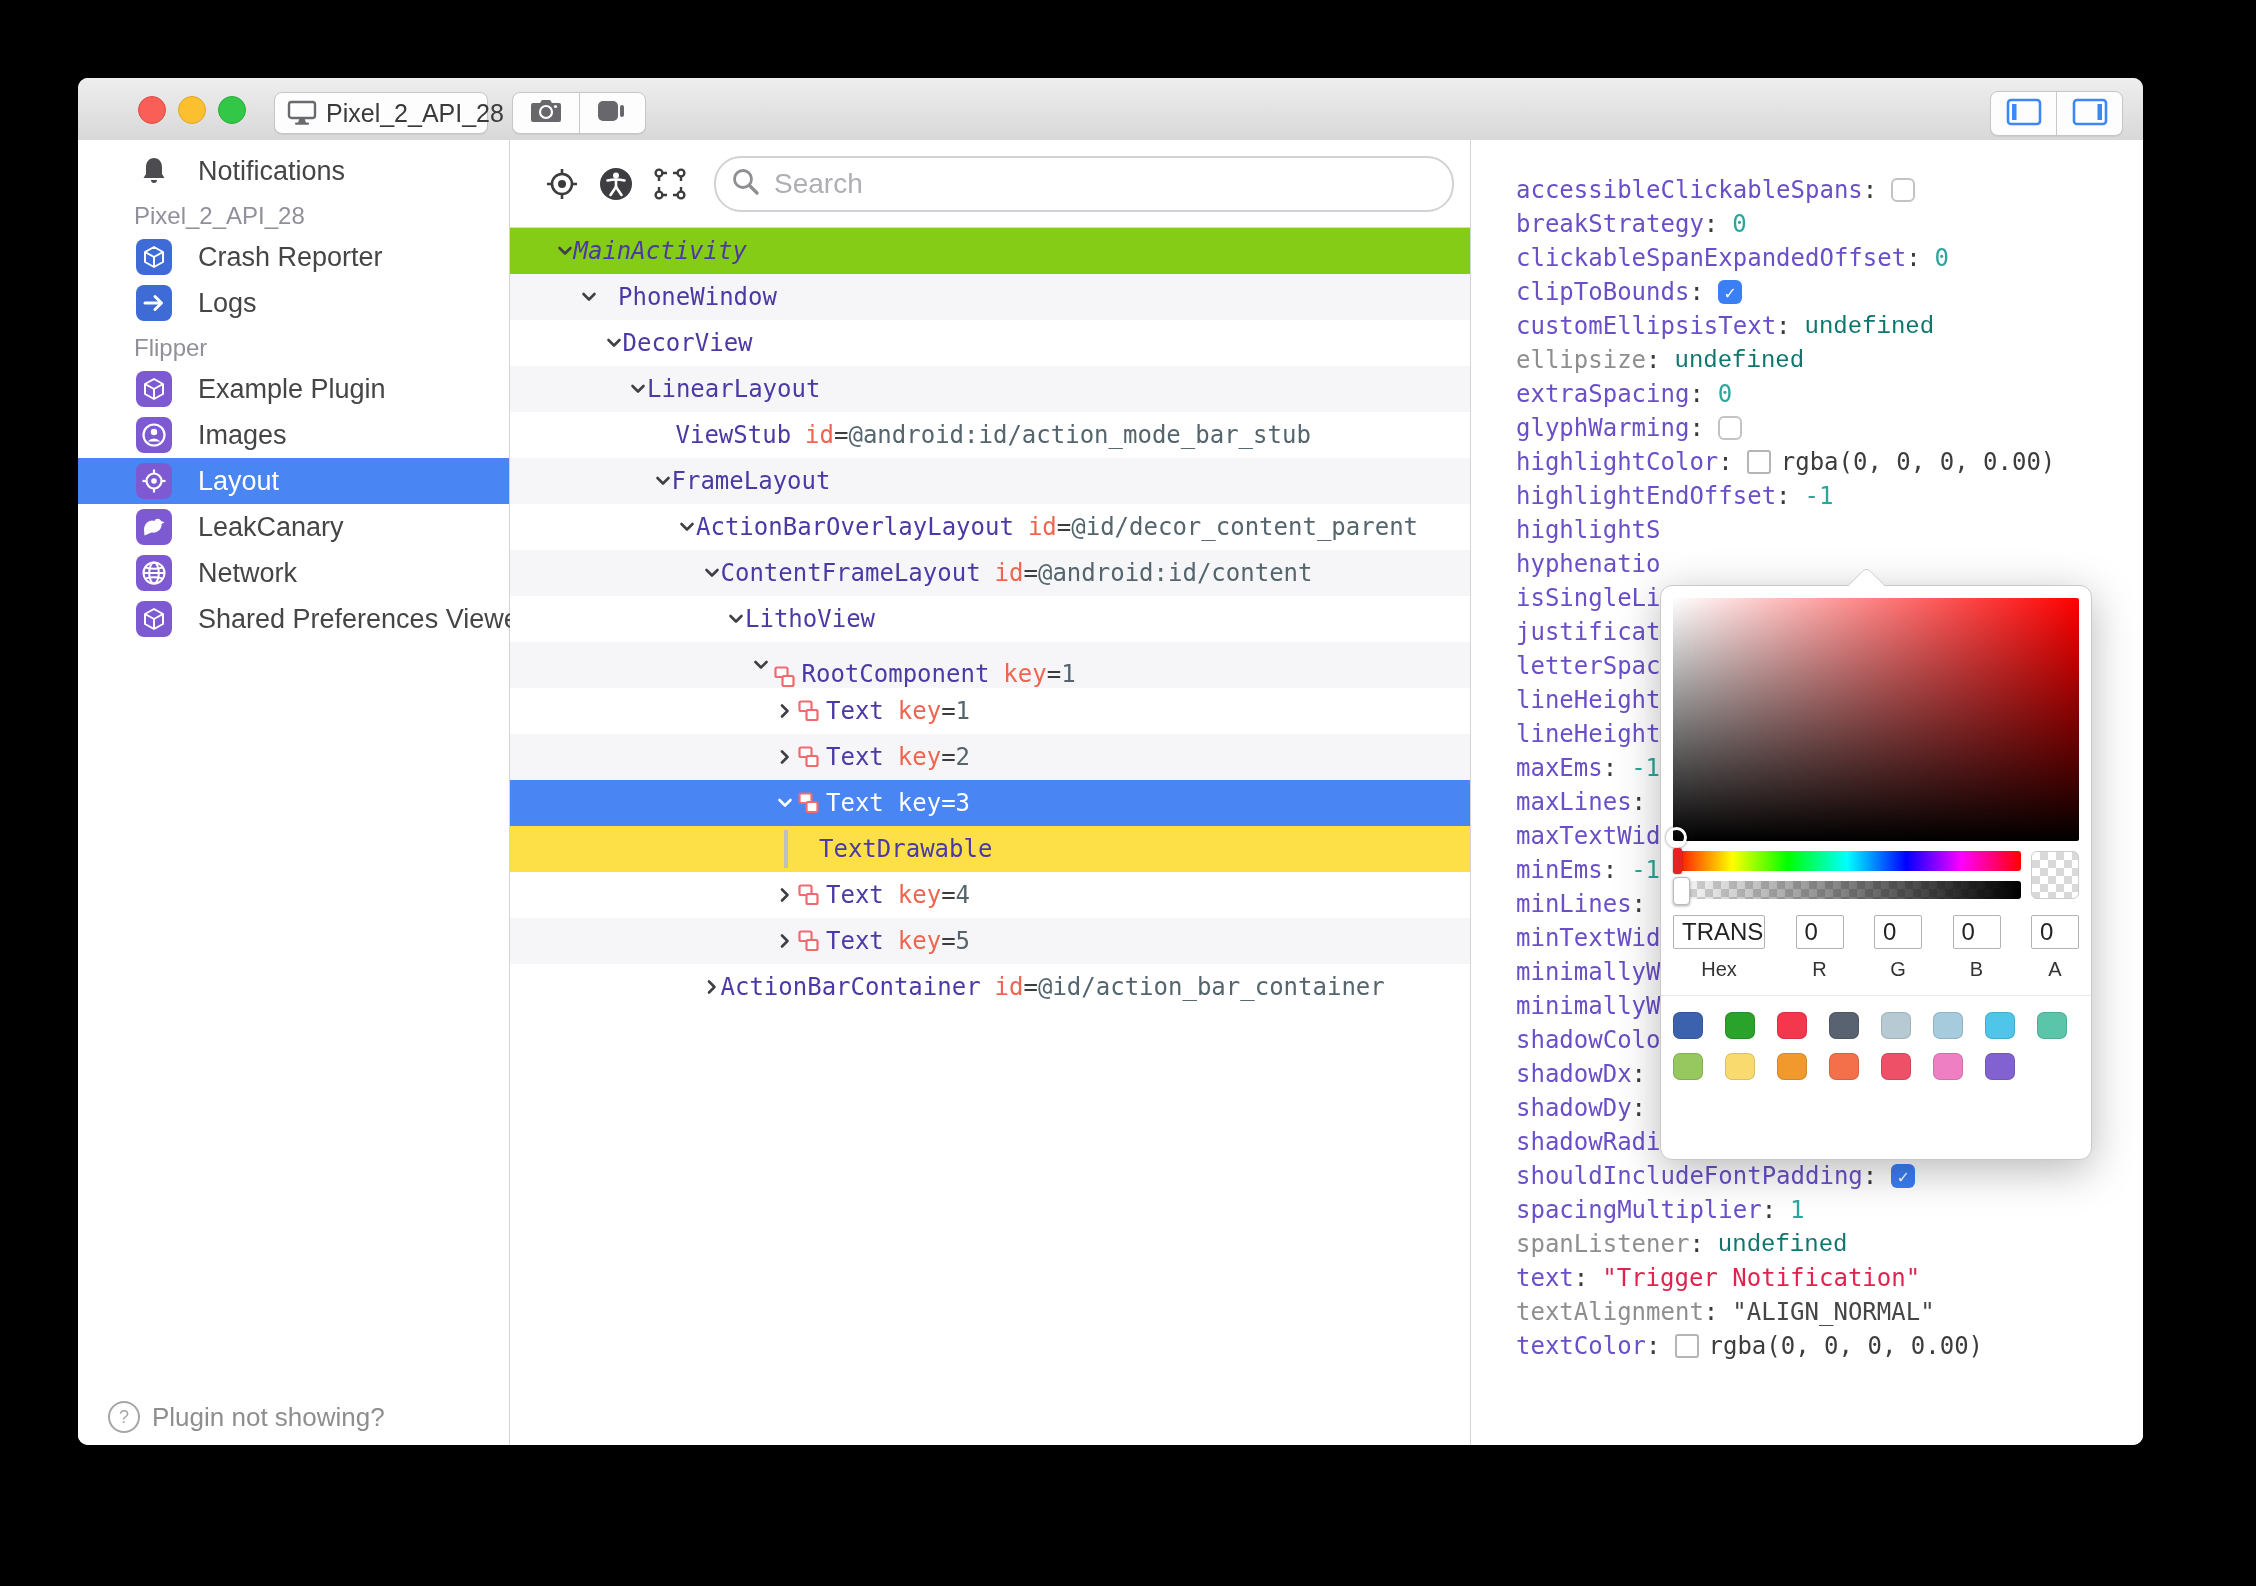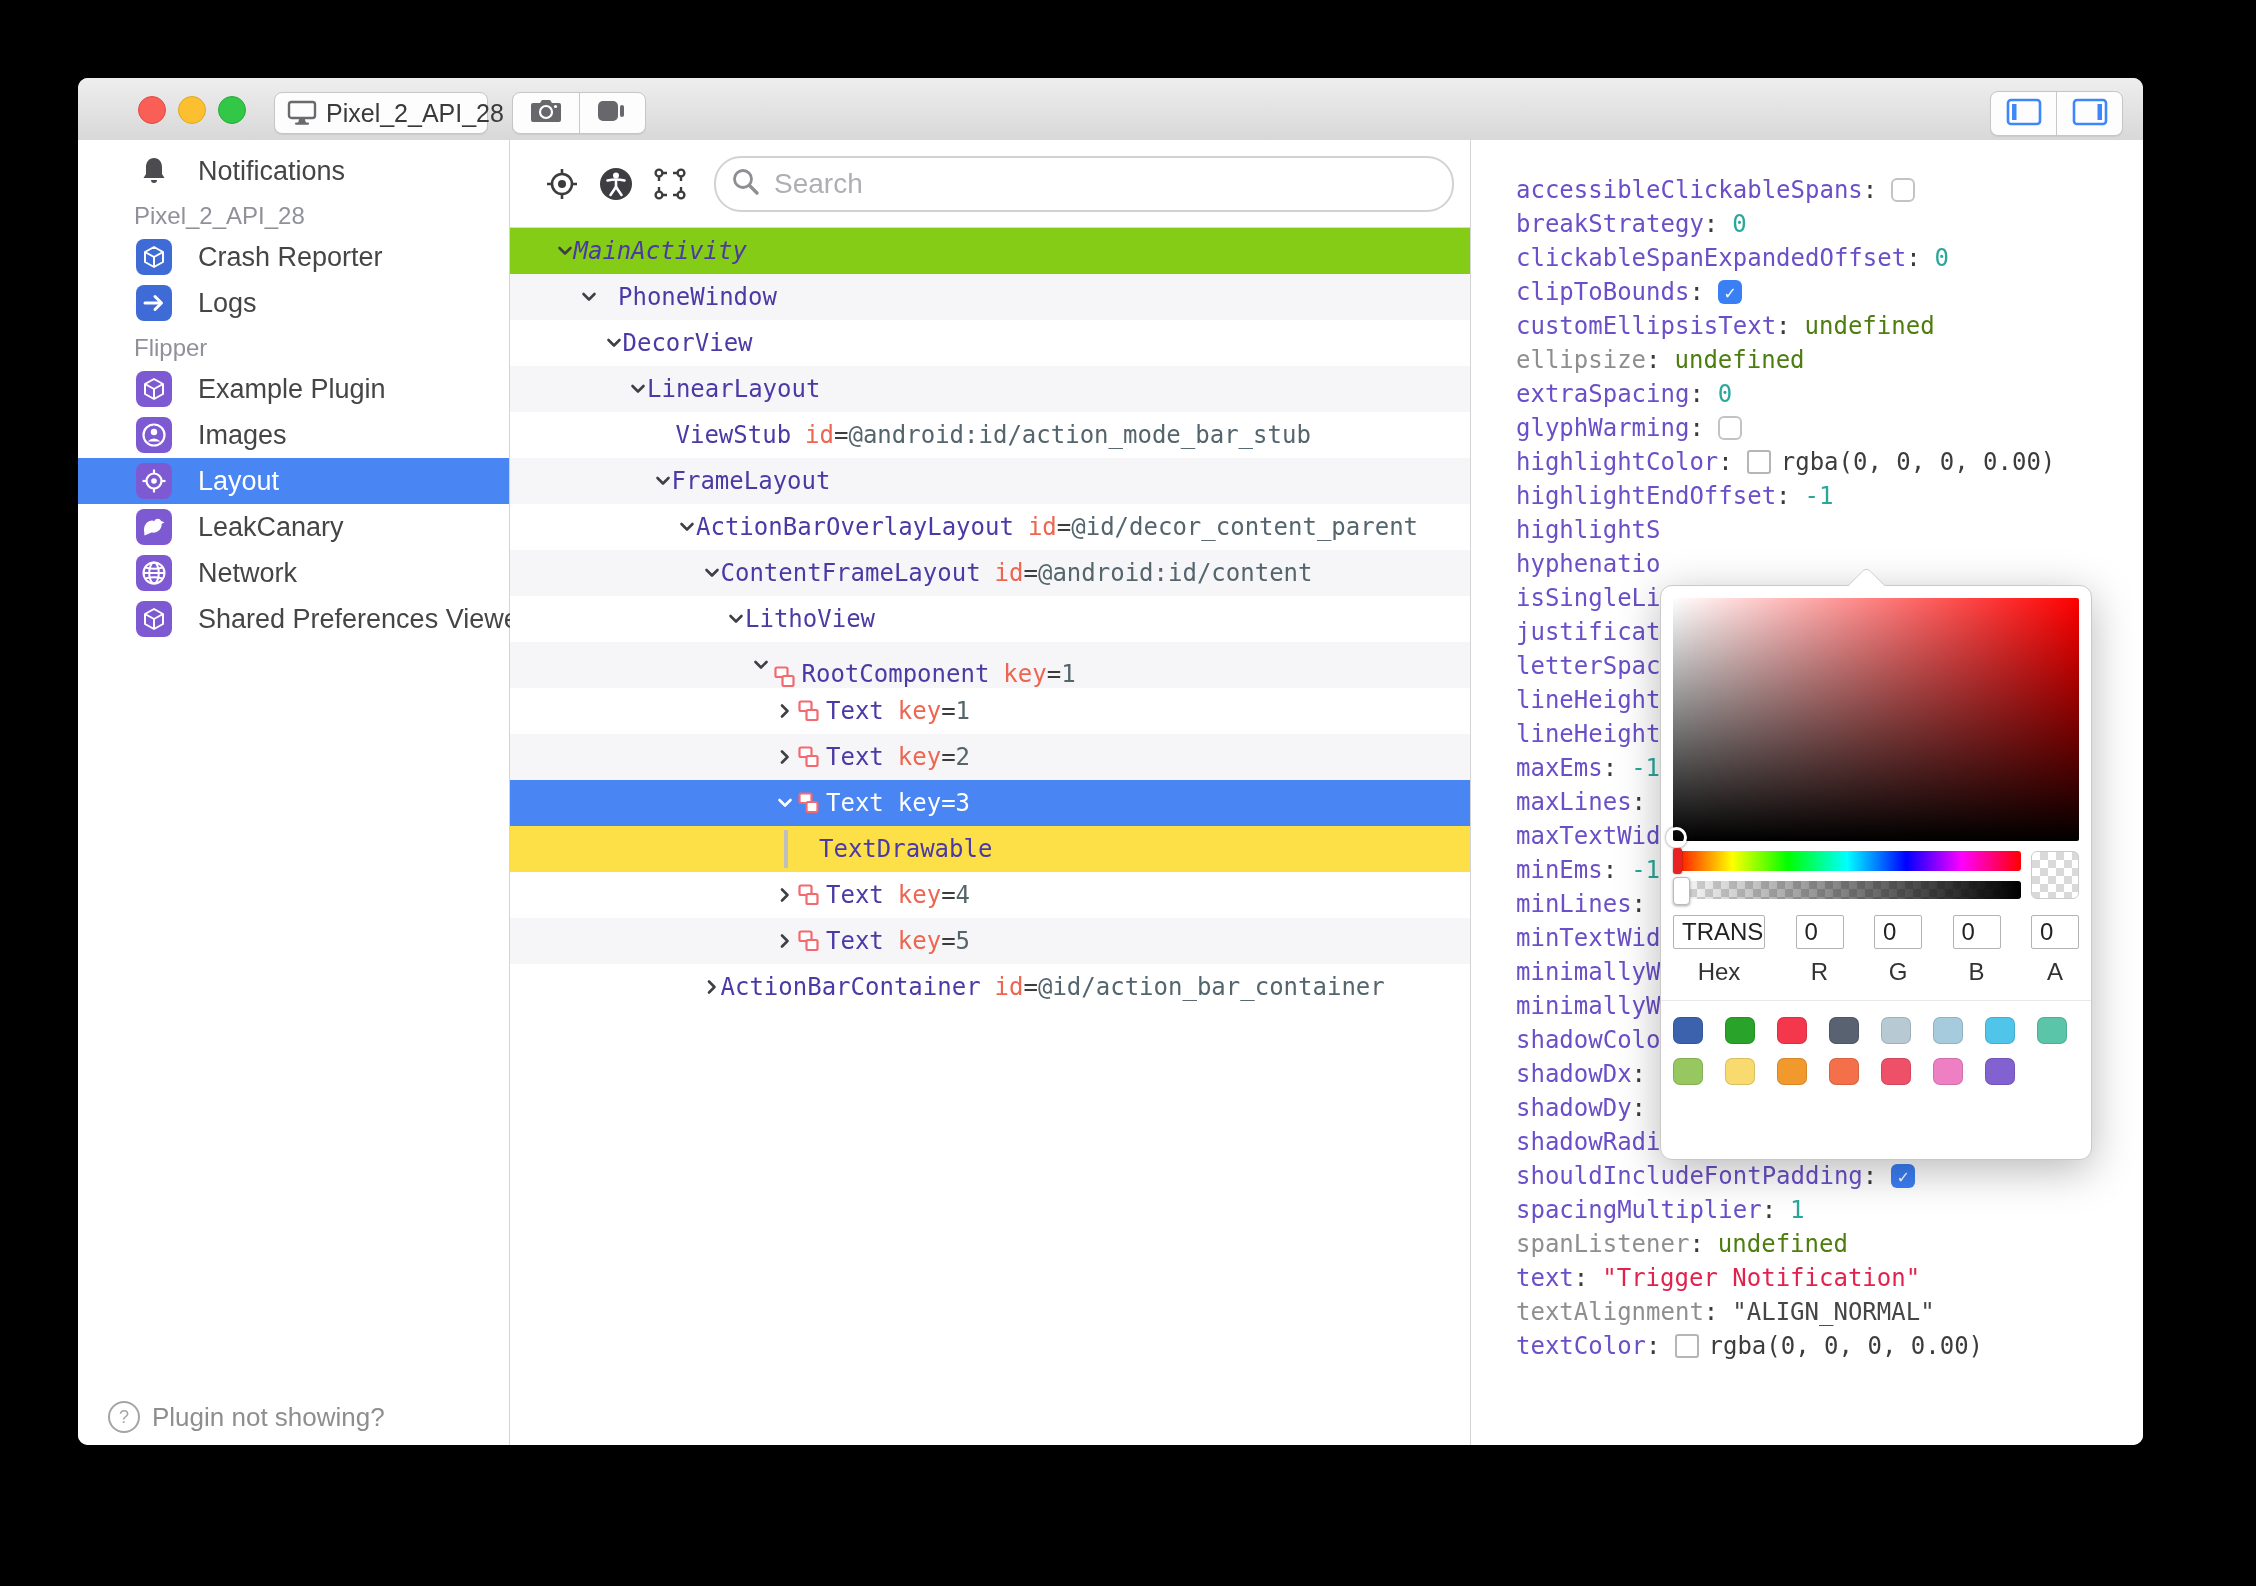--- a/index.html
+++ b/index.html
@@ -59,21 +59,21 @@
   .props-header{height:67px;border-bottom:1px solid #ddd;display:flex;align-items:center;padding-left:28px;gap:14px;}
   .props-header .tri{width:0;height:0;border-left:9px solid transparent;border-right:9px solid transparent;border-top:11px solid #6f6f73;}
   .props-title{font-size:28px;font-weight:600;color:#141414;}
   .props-list{padding-top:33px;font-family:"DejaVu Sans Mono",monospace;font-size:24px;}
   .prop-row{height:34px;display:flex;align-items:center;padding-left:45px;white-space:nowrap;}
   .pkey{color:#6a4fc8;}
   .pkey.muted{color:#8e8e8e;}
   .pcolon{color:#3a3a3a;}
   .pval{margin-left:14px;}
   .pval.num{color:#2aa79b;}
-  .pval.muted{color:#4d7c0f;}
+  .pval.muted{color:#0f766e;font-family:Liberation Mono, monospace;}
   .pval.str{color:#e0234e;}
   .pval.enum{color:#464646;}
   .pval.rgba{color:#3c3c3c;}
   .cbox{width:24px;height:24px;border-radius:6px;margin-left:14px;box-sizing:border-box;}
   .cbox.off{background:#fff;border:2px solid #c3c3c3;}
   .cbox.on{background:#3b7ff5;color:#fff;display:flex;align-items:center;justify-content:center;font-size:18px;font-weight:bold;}
   .cswatch{width:24px;height:24px;border:2px solid #b5b5b5;border-radius:3px;background:#fff;margin:0 10px 0 14px;box-sizing:border-box;}
 
   
   .popup{position:absolute;left:1582px;top:507px;width:430px;height:573px;background:#fff;border:1px solid #c9c9c9;border-radius:12px;box-shadow:0 10px 44px rgba(0,0,0,.28);z-index:20;}
@@ -87,21 +87,21 @@
   .checker{background-color:#fff;background-image:linear-gradient(45deg,#d9d9d9 25%,transparent 25%,transparent 75%,#d9d9d9 75%),linear-gradient(45deg,#d9d9d9 25%,transparent 25%,transparent 75%,#d9d9d9 75%);background-size:16px 16px;background-position:0 0,8px 8px;}
   .alphabar{position:relative;height:18px;border-radius:3px;overflow:visible;margin-top:8px;}
   .alphagrad{position:absolute;inset:0;border-radius:3px;background:linear-gradient(to right,rgba(0,0,0,0),#000);}
   .alphathumb{position:absolute;left:0;top:-4px;width:15px;height:26px;background:#fff;border:1px solid #bbb;border-radius:4px;box-shadow:0 1px 3px rgba(0,0,0,.35);}
   .transswatch{width:46px;height:46px;border:1px solid #ccc;border-radius:6px;}
   .fields{display:flex;justify-content:space-between;margin:16px 12px 0 12px;}
   .fieldgroup{display:flex;flex-direction:column;align-items:center;gap:9px;}
   .fieldbox{height:34px;border:1px solid #b3b3b3;border-radius:2px;font-size:24px;color:#222;display:flex;align-items:center;padding-left:8px;box-sizing:border-box;font-family:"Liberation Sans",sans-serif;}
   .fieldbox.hex{width:92px;}
   .fieldbox.small{width:48px;}
-  .fieldlabel{font-size:24px;color:#333;}
+  .fieldlabel{font-size:20px;color:#333;}
   .pdivider{height:1px;background:#e8e8e8;margin-top:14px;}
   .presets{margin:16px 12px 0 12px;display:flex;flex-direction:column;gap:14px;}
   .preset-row{display:flex;gap:22px;}
   .preset{width:30px;height:27px;border-radius:7px;box-shadow:inset 0 0 0 1px rgba(0,0,0,.12);}
 </style>
 </head>
 <body>
 
 <div class="window">
 

